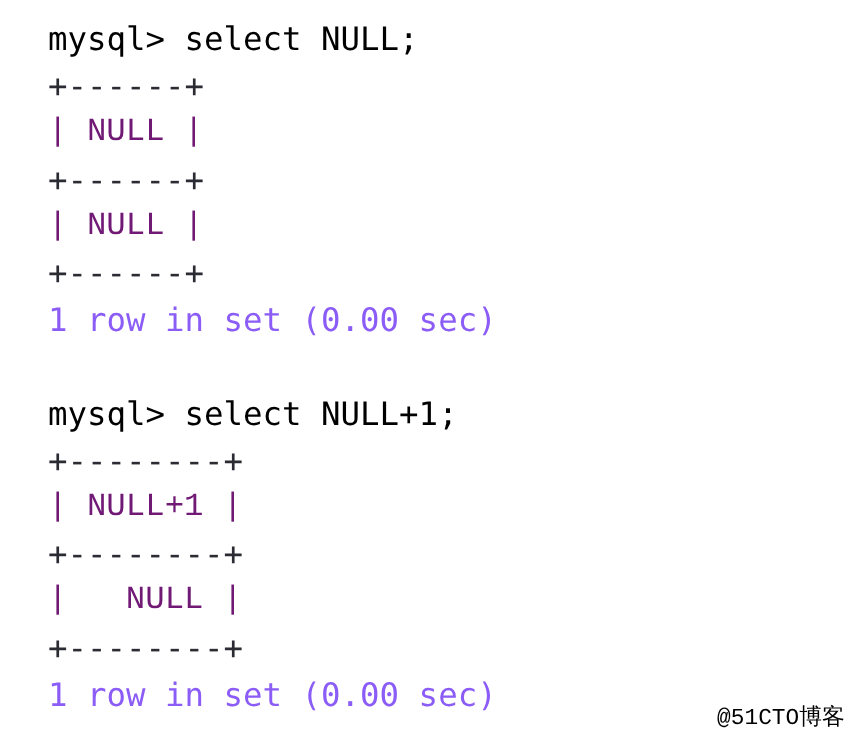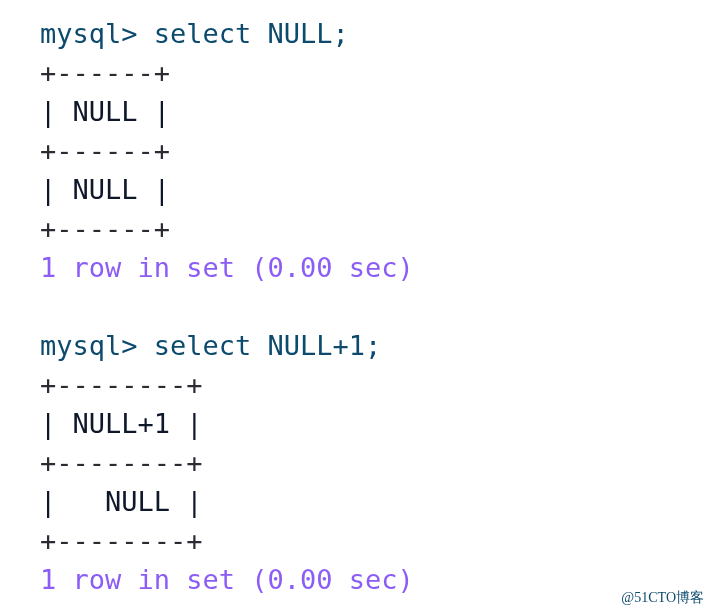--- a/index.html
+++ b/index.html
@@ -40,39 +40,40 @@
   .term-line {
     display: block;
     height: 39px;
     white-space: pre;
     color: #262626;
   }
   .term-line.blank {
     color: transparent;
   }
   .term-line.prompt-line {
-    color: #0c4a6e;
+    color: #000000;
   }
   .term-line.rule-line {
     color: #2b2b33;
   }
   .term-line.cell-line {
-    color: #0f172a;
+    color: #701a75;
+    font-family: Liberation Mono, monospace;
   }
   .term-line.status-line {
     color: #8b5cf6;
   }
   #watermark {
     position: absolute;
     right: 10px;
     bottom: 4px;
-    font-family: Liberation Serif, serif;
-    font-size: 14px;
+    font-family: Liberation Mono, monospace;
+    font-size: 19px;
     line-height: 22px;
-    color: #0c4a6e;
+    color: #000000;
     white-space: pre;
     user-select: none;
   }
 </style>
 </head>
 <body>
 
 <div id="terminal-surface">
 
   <pre id="transcript"><span class="term-line prompt-line">mysql&gt; select NULL;</span><span class="term-line rule-line">+------+</span><span class="term-line cell-line">| NULL |</span><span class="term-line rule-line">+------+</span><span class="term-line cell-line">| NULL |</span><span class="term-line rule-line">+------+</span><span class="term-line status-line">1 row in set (0.00 sec)</span><span class="term-line blank"> </span><span class="term-line prompt-line">mysql&gt; select NULL+1;</span><span class="term-line rule-line">+--------+</span><span class="term-line cell-line">| NULL+1 |</span><span class="term-line rule-line">+--------+</span><span class="term-line cell-line">|   NULL |</span><span class="term-line rule-line">+--------+</span><span class="term-line status-line">1 row in set (0.00 sec)</span></pre>

